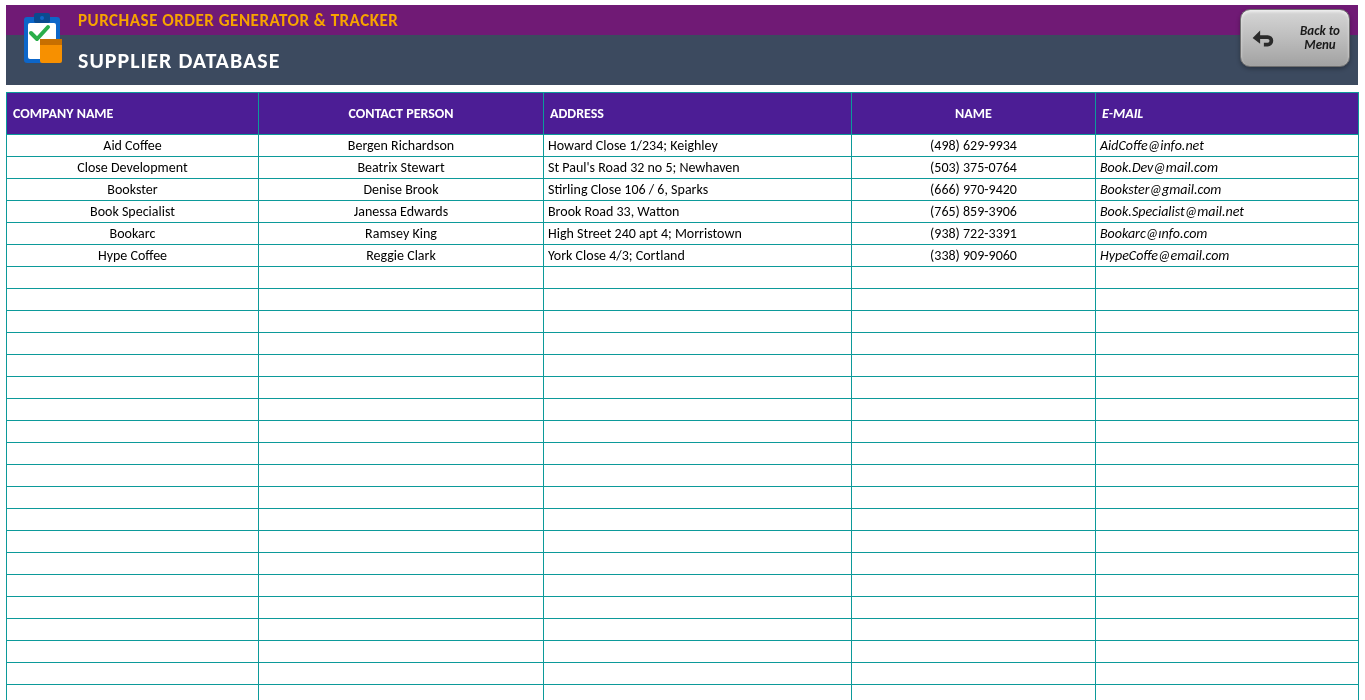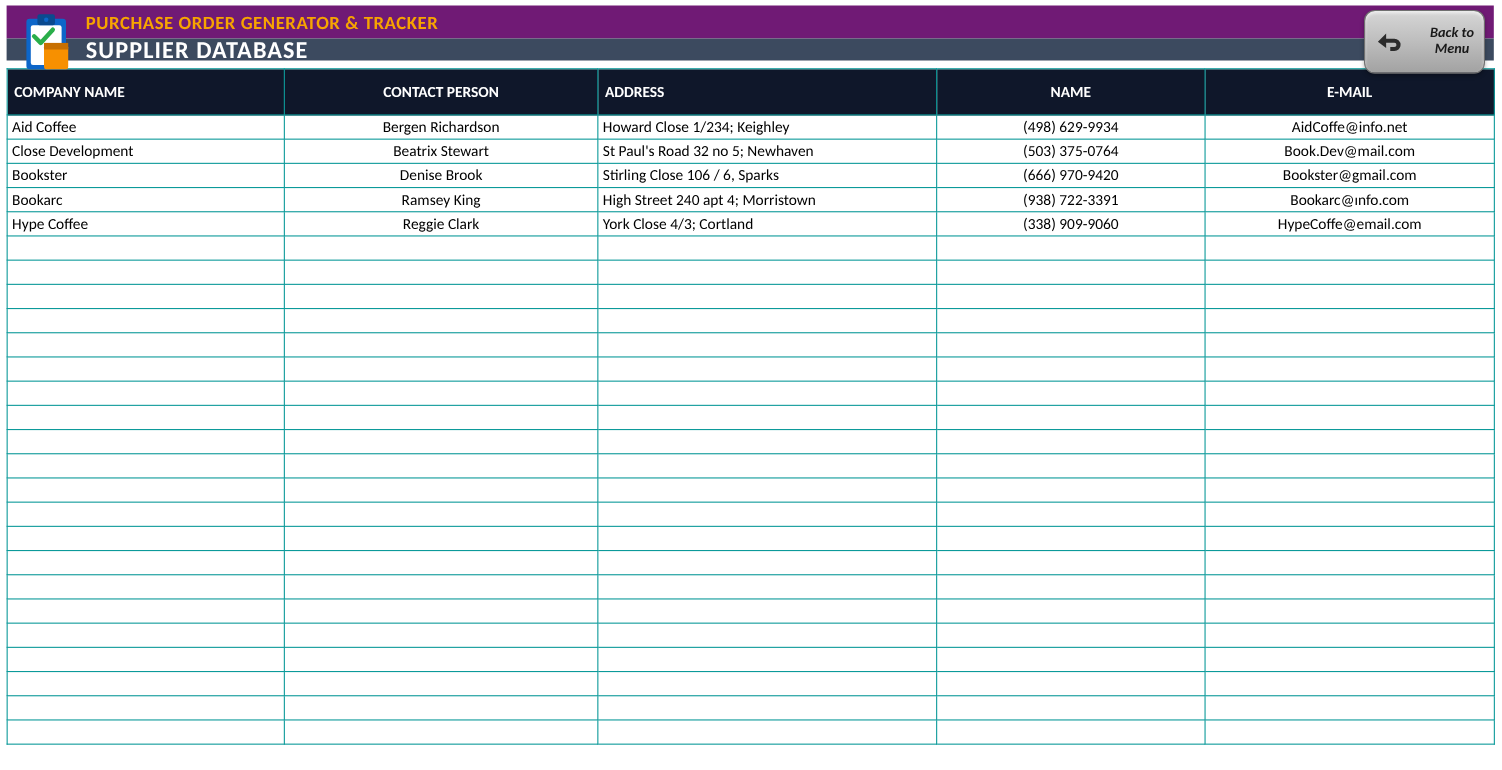--- a/index.html
+++ b/index.html
@@ -23,21 +23,21 @@
     padding-left: 72px;
   }
   .banner-title-small {
     color: #F7A400;
     font-weight: bold;
     font-size: 17px;
     letter-spacing: 0.5px;
   }
   .banner-bottom {
     background: #3C4A5F;
-    height: 20px;
+    height: 50px;
     display: flex;
     align-items: center;
     padding-left: 72px;
   }
   .banner-title-large {
     color: #FFFFFF;
     font-weight: bold;
     font-size: 22px;
     letter-spacing: 1px;
   }
@@ -82,21 +82,21 @@
   .table-wrap {
     width: 1352px;
     margin: 7px 6px 0 6px;
   }
   table {
     border-collapse: collapse;
     width: 100%;
     table-layout: fixed;
   }
   thead th {
-    background: #0f172a;
+    background: #4c1d95;
     color: #FFFFFF;
     font-weight: bold;
     font-size: 14px;
     padding: 12px 6px;
     text-align: center;
     border: 1px solid #0C9A9A;
   }
   tbody td {
     border: 1px solid #0C9A9A;
     font-size: 14px;
@@ -104,23 +104,23 @@
     padding: 2px 4px;
     height: 22px;
     background: #FFFFFF;
     white-space: nowrap;
     overflow: hidden;
   }
   .col-company { width: 252px; text-align: left; }
   .col-contact { width: 285px; text-align: center; }
   .col-address { width: 308px; text-align: left; }
   .col-phone   { width: 244px; text-align: center; }
-  .col-email   { width: 263px; text-align: center; }
-
-  tbody td.col-company { padding-left: 4px; }
+  .col-email   { width: 263px; text-align: left; font-style: italic; }
+
+  tbody td.col-company { padding-left: 4px; text-align: center; }
   tbody td.col-address { padding-left: 4px; }
 </style>
 </head>
 <body>
 
 <div class="banner">
   <div class="banner-top">
     <span class="banner-title-small">PURCHASE ORDER GENERATOR &amp; TRACKER</span>
   </div>
   <div class="banner-bottom">
@@ -183,20 +183,27 @@
           <td class="col-email">Book.Dev@mail.com</td>
         </tr>
         <tr>
           <td class="col-company">Bookster</td>
           <td class="col-contact">Denise Brook</td>
           <td class="col-address">Stirling Close 106 / 6, Sparks</td>
           <td class="col-phone">(666) 970-9420</td>
           <td class="col-email">Bookster@gmail.com</td>
         </tr>
         <tr>
+          <td class="col-company">Book Specialist</td>
+          <td class="col-contact">Janessa Edwards</td>
+          <td class="col-address">Brook Road 33, Watton</td>
+          <td class="col-phone">(765) 859-3906</td>
+          <td class="col-email">Book.Specialist@mail.net</td>
+        </tr>
+        <tr>
           <td class="col-company">Bookarc</td>
           <td class="col-contact">Ramsey King</td>
           <td class="col-address">High Street 240 apt 4; Morristown</td>
           <td class="col-phone">(938) 722-3391</td>
           <td class="col-email">Bookarc@ınfo.com</td>
         </tr>
         <tr>
           <td class="col-company">Hype Coffee</td>
           <td class="col-contact">Reggie Clark</td>
           <td class="col-address">York Close 4/3; Cortland</td>

